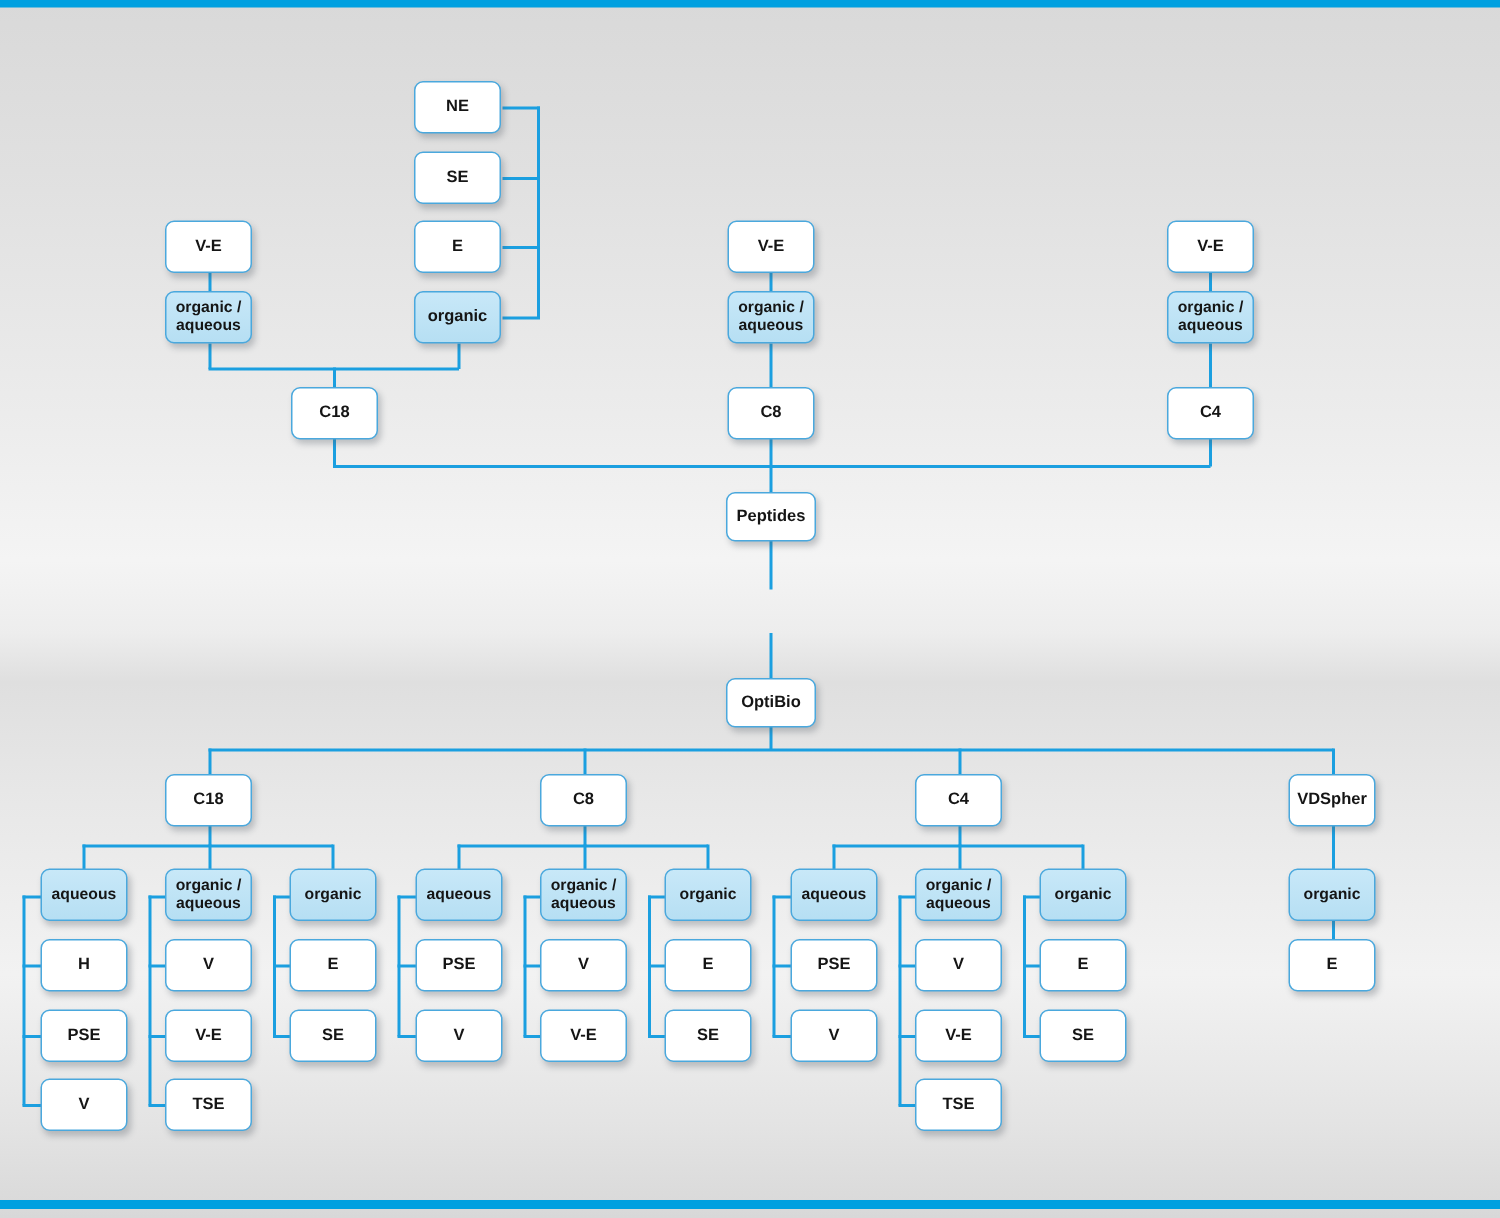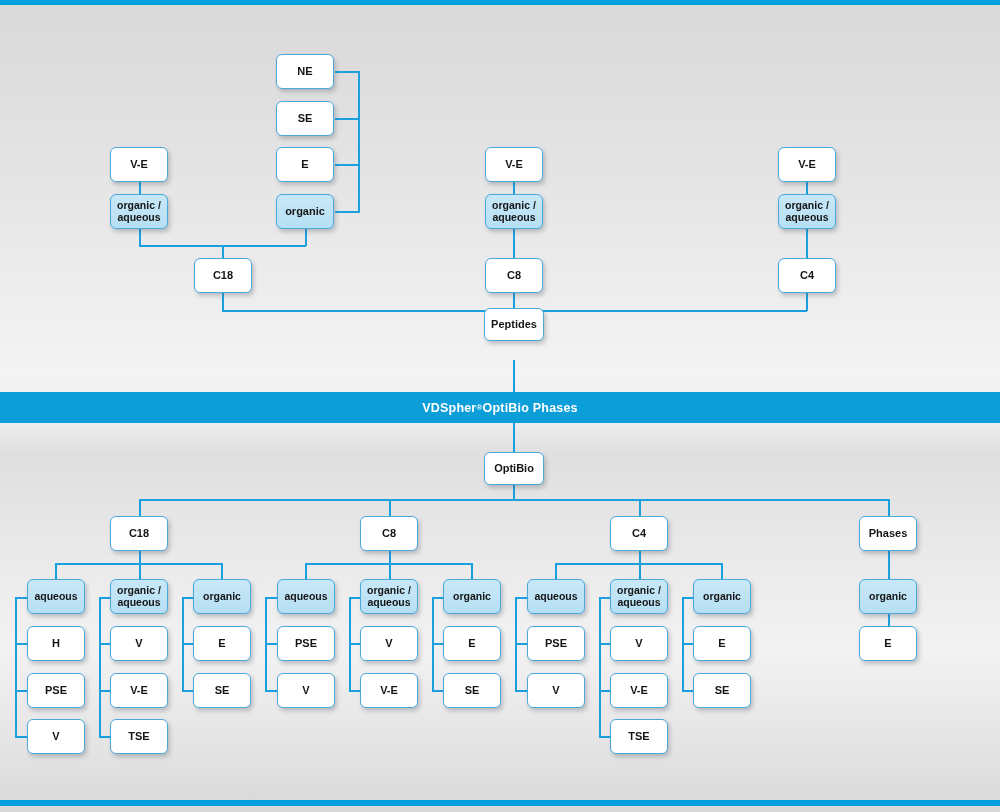--- a/index.html
+++ b/index.html
@@ -186,25 +186,20 @@
   <div class="ln h" style="left:599px; top:736px; width:14px;"></div>
 
   <div class="ln v" style="left:682px; top:597px; height:94px;"></div>
   <div class="ln h" style="left:682px; top:597px; width:14px;"></div>
   <div class="ln h" style="left:682px; top:643px; width:14px;"></div>
   <div class="ln h" style="left:682px; top:690px; width:14px;"></div>
 
   <div class="ln v" style="left:888px; top:549px; height:32px;"></div>
   <div class="ln v" style="left:888px; top:614px; height:30px;"></div>
 
-  <div class="banner">
-    <span>VDSpher</span>
-      <sup>®</sup>
-      <span> OptiBio Phases</span>
-  </div>
 
   <div class="node" style="left:276px; top:54px;  width:58px; height:35px;">NE</div>
   <div class="node" style="left:276px; top:101px; width:58px; height:35px;">SE</div>
   <div class="node" style="left:276px; top:147px; width:58px; height:35px;">E</div>
   <div class="node fill" style="left:276px; top:194px; width:58px; height:35px;">organic</div>
 
   <div class="node" style="left:110px; top:147px; width:58px; height:35px;">V-E</div>
   <div class="node fill small" style="left:110px; top:194px; width:58px; height:35px;">organic /
 aqueous</div>
   <div class="node" style="left:194px; top:258px; width:58px; height:35px;">C18</div>
@@ -212,28 +207,28 @@
   <div class="node" style="left:485px; top:147px; width:58px; height:35px;">V-E</div>
   <div class="node fill small" style="left:485px; top:194px; width:58px; height:35px;">organic /
 aqueous</div>
   <div class="node" style="left:485px; top:258px; width:58px; height:35px;">C8</div>
 
   <div class="node" style="left:778px; top:147px; width:58px; height:35px;">V-E</div>
   <div class="node fill small" style="left:778px; top:194px; width:58px; height:35px;">organic /
 aqueous</div>
   <div class="node" style="left:778px; top:258px; width:58px; height:35px;">C4</div>
 
-  <div class="node" style="left:484px; top:308px; width:60px; height:33px;">Peptides</div>
+  <div class="node" style="left:484px; top:328px; width:60px; height:33px;">Peptides</div>
 
   <div class="node" style="left:484px; top:452px; width:60px; height:33px;">OptiBio</div>
 
   <div class="node" style="left:110px; top:516px; width:58px; height:35px;">C18</div>
   <div class="node" style="left:360px; top:516px; width:58px; height:35px;">C8</div>
   <div class="node" style="left:610px; top:516px; width:58px; height:35px;">C4</div>
-  <div class="node" style="left:859px; top:516px; width:58px; height:35px;">Phases</div>
+  <div class="node" style="left:859px; top:516px; width:58px; height:35px;">VDSpher</div>
 
   <div class="node fill small" style="left:27px; top:579px; width:58px; height:35px;">aqueous</div>
   <div class="node" style="left:27px; top:626px; width:58px; height:35px;">H</div>
   <div class="node" style="left:27px; top:673px; width:58px; height:35px;">PSE</div>
   <div class="node" style="left:27px; top:719px; width:58px; height:35px;">V</div>
 
   <div class="node fill small" style="left:110px; top:579px; width:58px; height:35px;">organic /
 aqueous</div>
   <div class="node" style="left:110px; top:626px; width:58px; height:35px;">V</div>
   <div class="node" style="left:110px; top:673px; width:58px; height:35px;">V-E</div>

